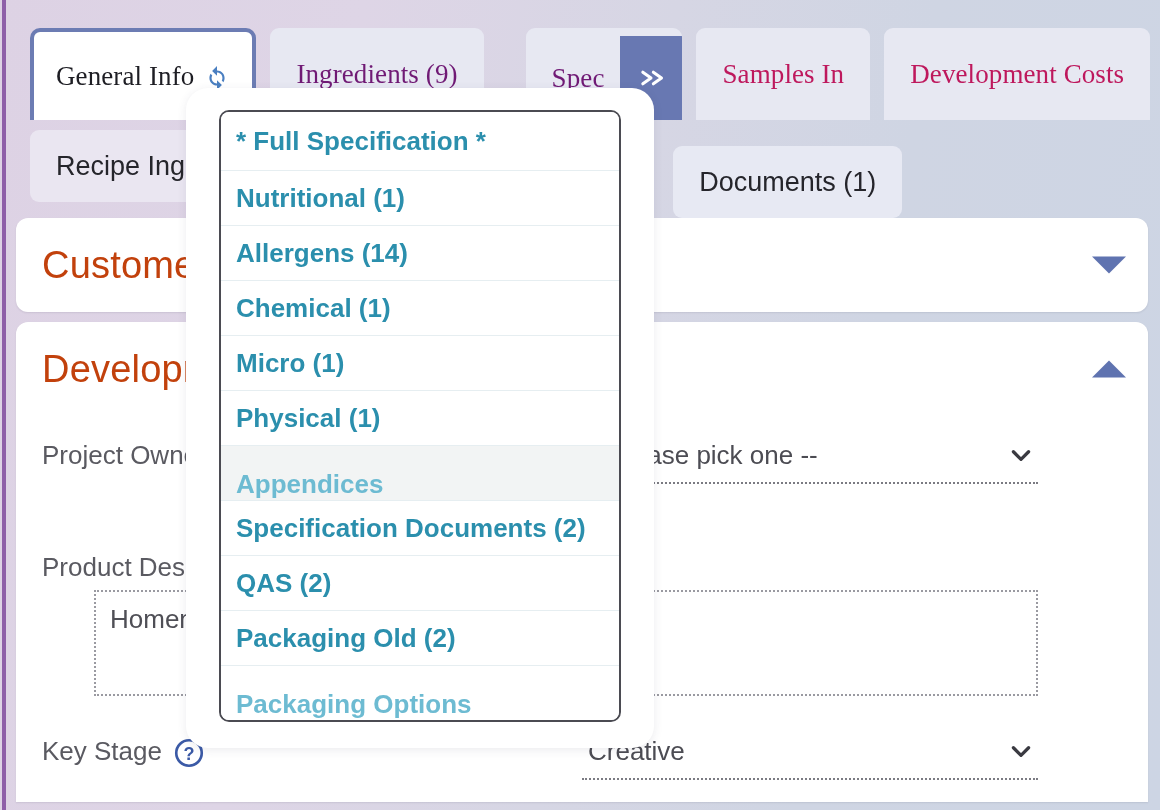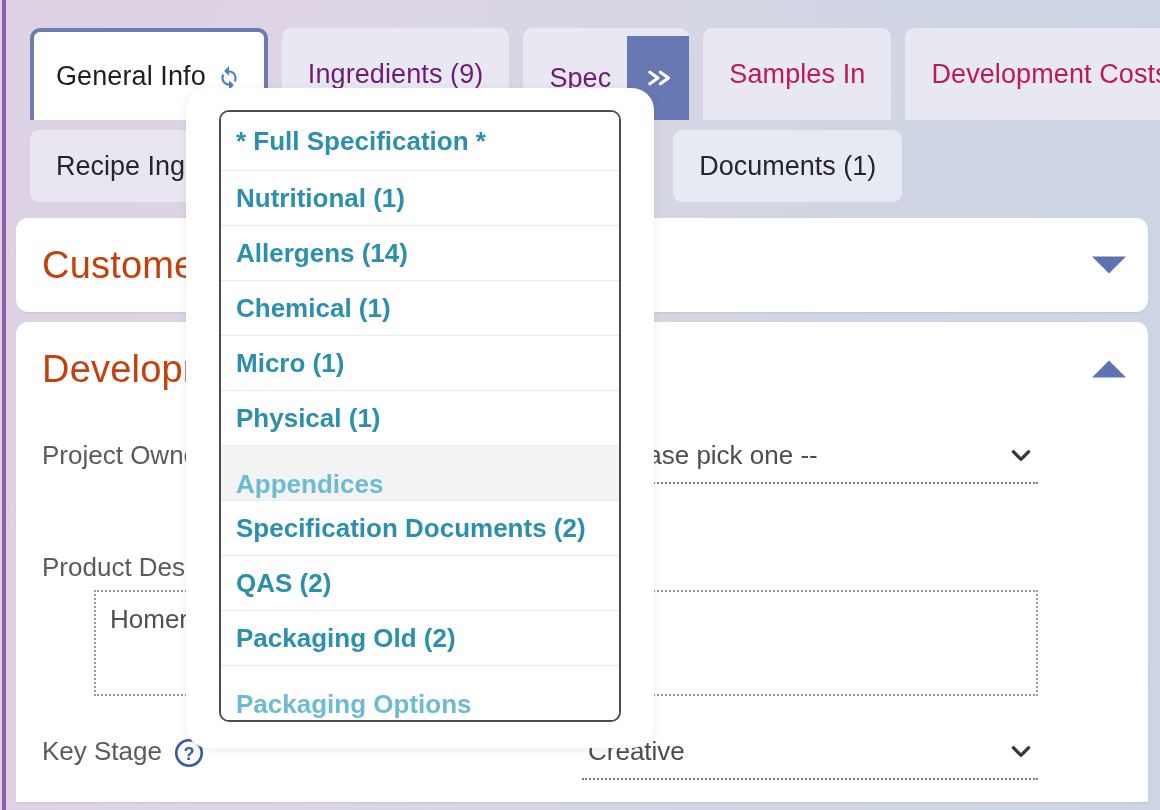--- a/index.html
+++ b/index.html
@@ -46,20 +46,21 @@
     height: 92px;
     display: flex;
     align-items: center;
     border-radius: 9px 9px 0 0;
     padding: 0 26px;
     font-size: 27px;
     letter-spacing: 0.1px;
     white-space: nowrap;
     background: #e7e8f2;
     color: #6d6d76;
+    font-family: Liberation Serif, serif;
   }
   .tab.muted { color: #be185d; }
   .tab.dark  { color: #701a75; }
 
   .tab.active {
     background: #ffffff;
     color: #1e1e24;
     border: 4px solid #6c7cb3;
     border-bottom: none;
     border-radius: 10px 10px 0 0;
@@ -73,20 +74,21 @@
     height: 26px;
     flex: none;
     position: relative;
     top: 2px;
   }
 
   
   .tab.spec {
     padding: 8px 0 0 26px;
     overflow: hidden;
+    margin-left: 28px;
   }
   .spec-label { padding-right: 16px; }
   .spec-chevron-btn {
     align-self: stretch;
     width: 62px;
     background: #6878b2;
     display: flex;
     align-items: center;
     justify-content: center;
     color: #ffffff;
@@ -110,21 +112,21 @@
     height: 72px;
     display: flex;
     align-items: center;
     padding: 0 26px;
     border-radius: 9px;
     font-size: 27px;
     white-space: nowrap;
     background: #eae6f1;
     color: #25252b;
   }
-  .tab2.blueish { background: #e7e9f3; }
+  .tab2.blueish { background: #e7e9f3; margin-top: 16px; }
 
   
   .panel {
     position: absolute;
     left: 16px;
     right: 12px;
     background: #ffffff;
     border-radius: 12px;
     box-shadow: 0 1px 2px rgba(40,40,60,.10);
   }

